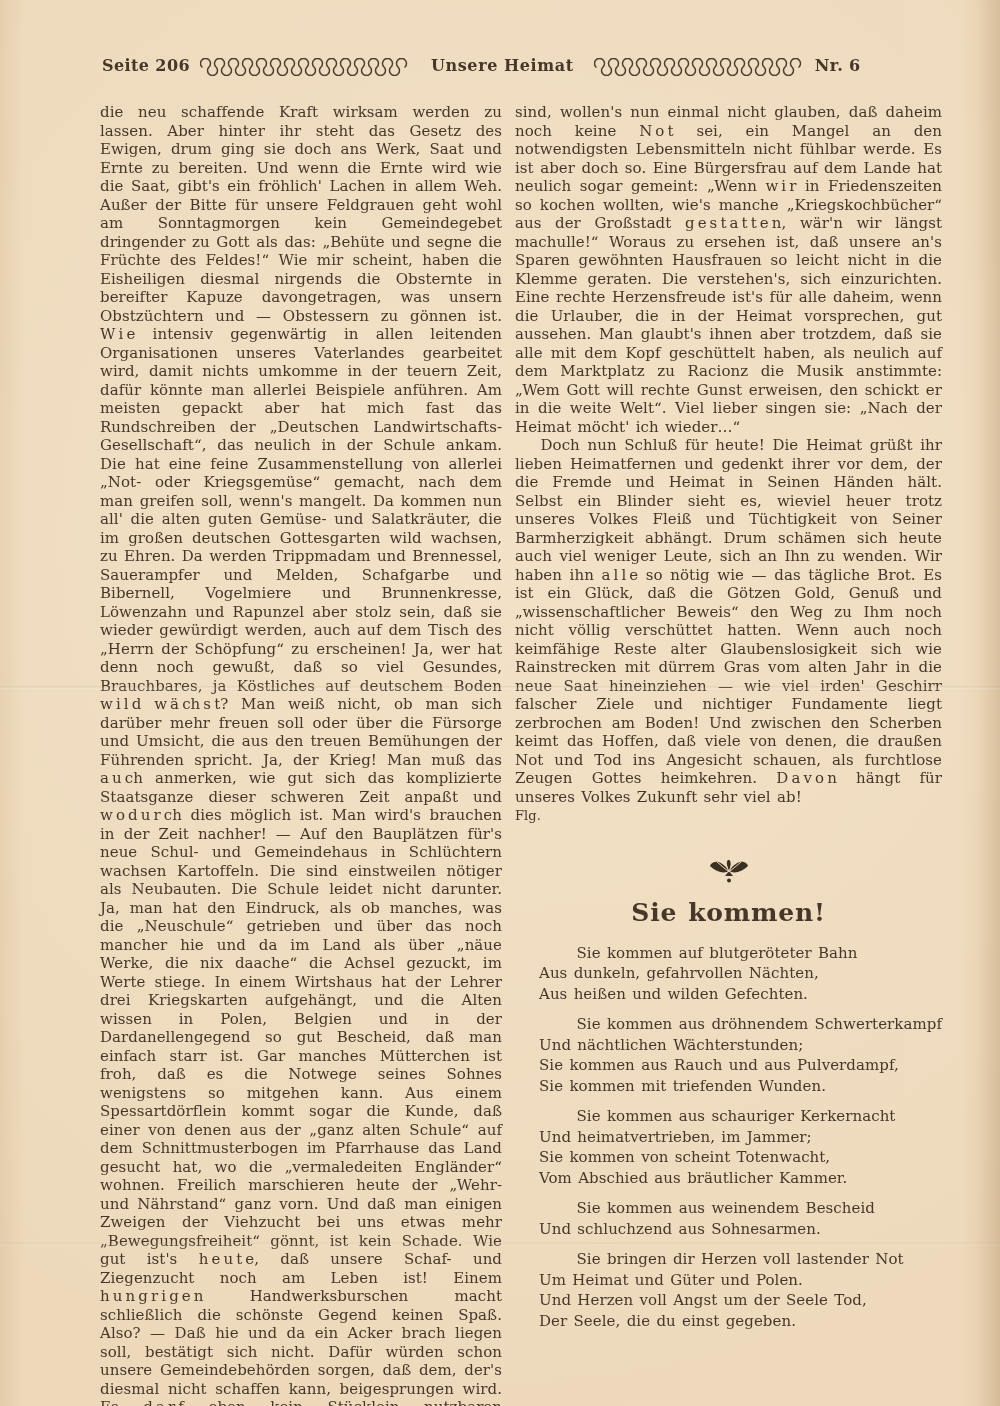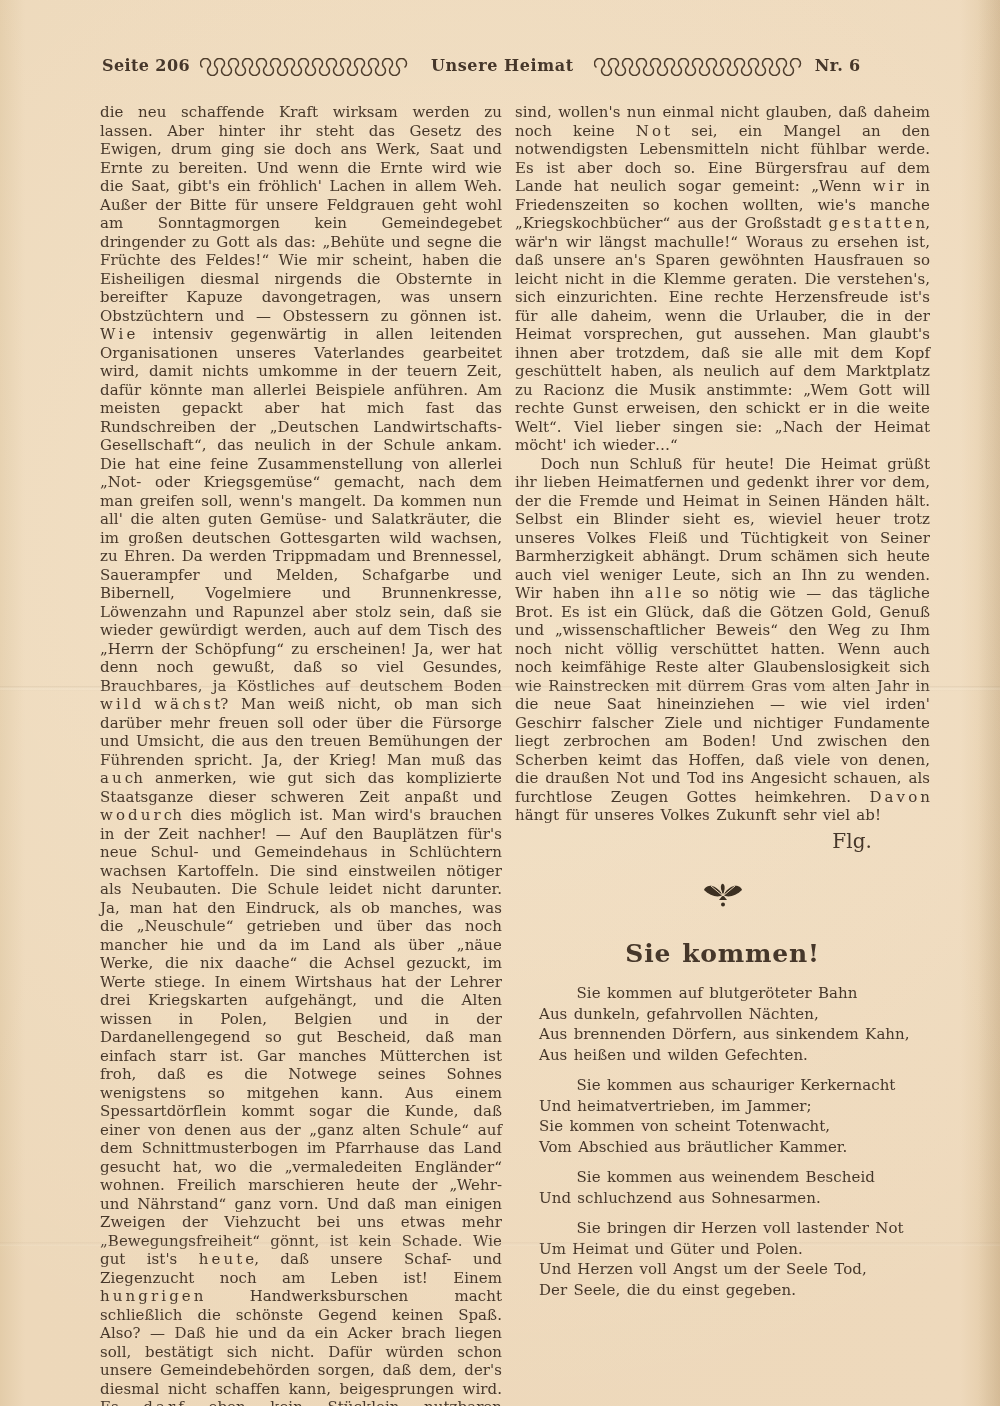--- a/index.html
+++ b/index.html
@@ -42,27 +42,27 @@
   .columns {
     display: flex; gap: 13px;
     margin: 27px 70px 0 100px;
   }
   .col { text-align: justify; font-size: 15px; line-height: 18.5px;
          letter-spacing: 0.05px; word-spacing: 0.10em; }
   .col-left  { flex: 0 0 402px; }
   .col-right { flex: 1 1 auto; }
 
   .para2 { text-indent: 1.7em; }
-  .sig-line { text-align: right; padding-right: 58px; margin-top: 7px; font-size: 20px; }
+  .sig-line { text-align: left; padding-right: 58px; margin-top: 1px; font-size: 13px; }
 
   .fleuron-wrap { text-align: center; margin: 28px 0 0 0; }
 
   .poem-title {
     font-size: 25px; font-weight: bold; text-align: center;
-    letter-spacing: 0.8px; margin: 30px 0 20px 0;
+    letter-spacing: 0.8px; margin: 14px 0 20px 0;
   }
   .poem { margin-left: 24px; font-size: 15px; line-height: 20.5px;
           letter-spacing: 0.05px; }
   .stanza { margin-bottom: 10px; }
   .poem-line { white-space: nowrap; }
   .poem-line.first { text-indent: 2.5em; }
 </style>
 </head>
 <body>
 
@@ -112,22 +112,27 @@
           </g>
         </svg>
       </div>
 
       <div class="poem-title">Sie kommen!</div>
 
       <div class="poem">
           <div class="stanza">
             <div class="poem-line first">Sie kommen auf blutgeröteter Bahn</div>
             <div class="poem-line">Aus dunkeln, gefahrvollen Nächten,</div>
-            <div class="poem-line">Aus brennenden Dörfern, aus sinkendem Kahn,</div>
             <div class="poem-line">Aus heißen und wilden Gefechten.</div>
+          </div>
+          <div class="stanza">
+            <div class="poem-line first">Sie kommen aus dröhnendem Schwerterkampf</div>
+            <div class="poem-line">Und nächtlichen Wächterstunden;</div>
+            <div class="poem-line">Sie kommen aus Rauch und aus Pulverdampf,</div>
+            <div class="poem-line">Sie kommen mit triefenden Wunden.</div>
           </div>
           <div class="stanza">
             <div class="poem-line first">Sie kommen aus schauriger Kerkernacht</div>
             <div class="poem-line">Und heimatvertrieben, im Jammer;</div>
             <div class="poem-line">Sie kommen von scheint Totenwacht,</div>
             <div class="poem-line">Vom Abschied aus bräutlicher Kammer.</div>
           </div>
           <div class="stanza">
             <div class="poem-line first">Sie kommen aus weinendem Bescheid</div>
             <div class="poem-line">Und schluchzend aus Sohnesarmen.</div>

